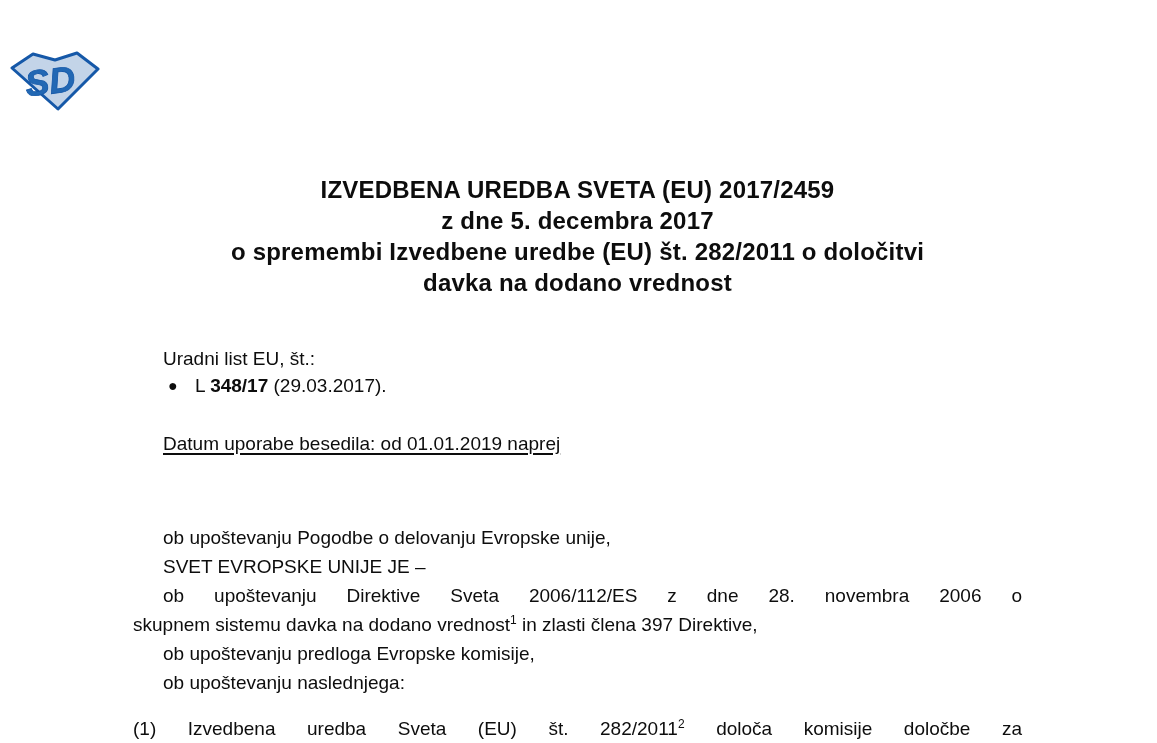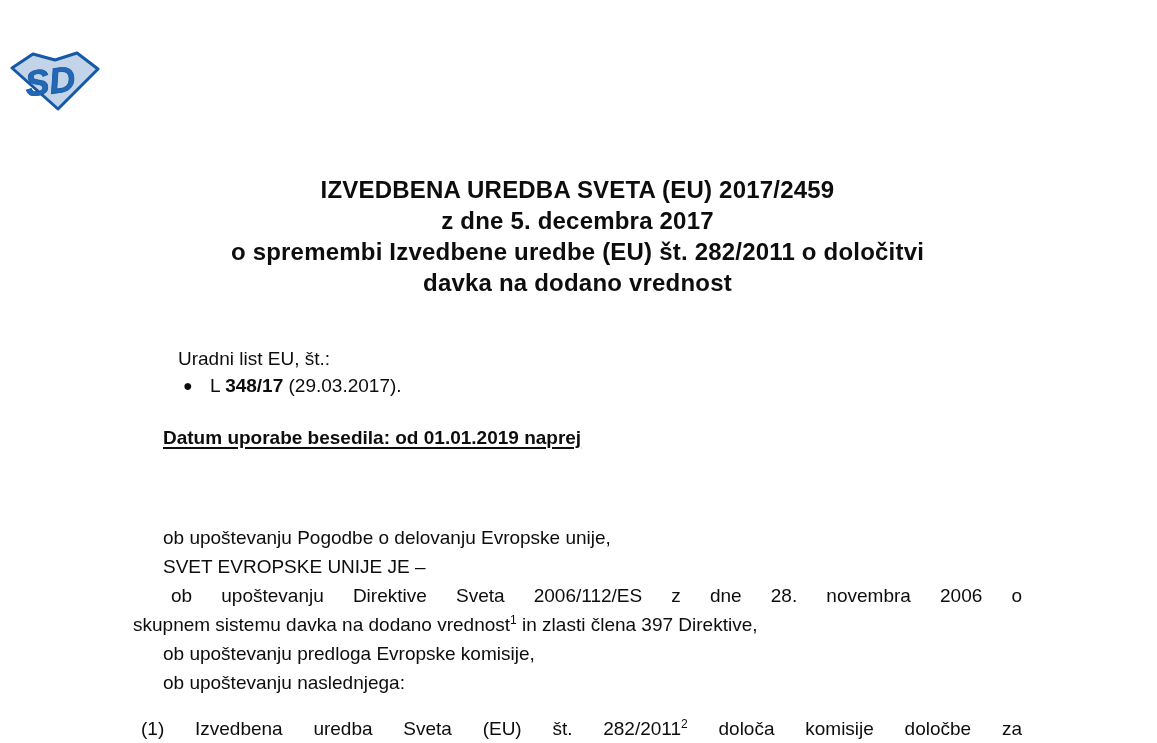--- a/index.html
+++ b/index.html
@@ -34,21 +34,20 @@
     line-height: 31px;
     letter-spacing: 0.2px;
   }
   .ref-block {
     position: absolute;
     left: 163px;
     top: 345px;
     width: 860px;
     font-size: 19px;
     line-height: 27px;
-    margin-left: 15px;
   }
   .ref-item {
     padding-left: 5px;
   }
   .ref-item .bullet {
     display: inline-block;
     width: 27px;
     font-size: 16px;
     vertical-align: 1px;
   }
@@ -59,40 +58,40 @@
     width: 860px;
     font-size: 19px;
     line-height: 26px;
   }
   .validity-line1 {
     text-decoration: underline;
     text-underline-offset: 3px;
     text-decoration-thickness: 1.5px;
   }
   .validity-line2 {
-    font-weight: bold;
+    font-weight: normal;
     text-decoration: underline;
     text-underline-offset: 3px;
     text-decoration-thickness: 2px;
+    margin-top: 6px;
   }
   .body-block {
     position: absolute;
     left: 133px;
     top: 523px;
     width: 889px;
     font-size: 19px;
     line-height: 29px;
   }
   .indent {
     padding-left: 30px;
   }
   .just {
     text-align: justify;
     text-align-last: justify;
-    margin-left: 8px;
   }
   .spacer {
     height: 17px;
   }
   sup {
     font-size: 12px;
     line-height: 0;
     vertical-align: 7px;
   }
   .b { font-weight: bold; }

